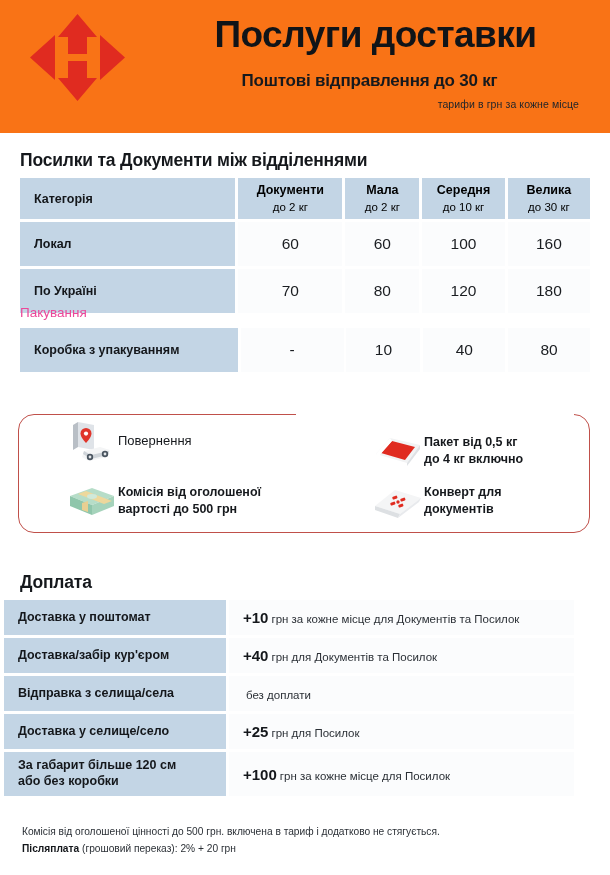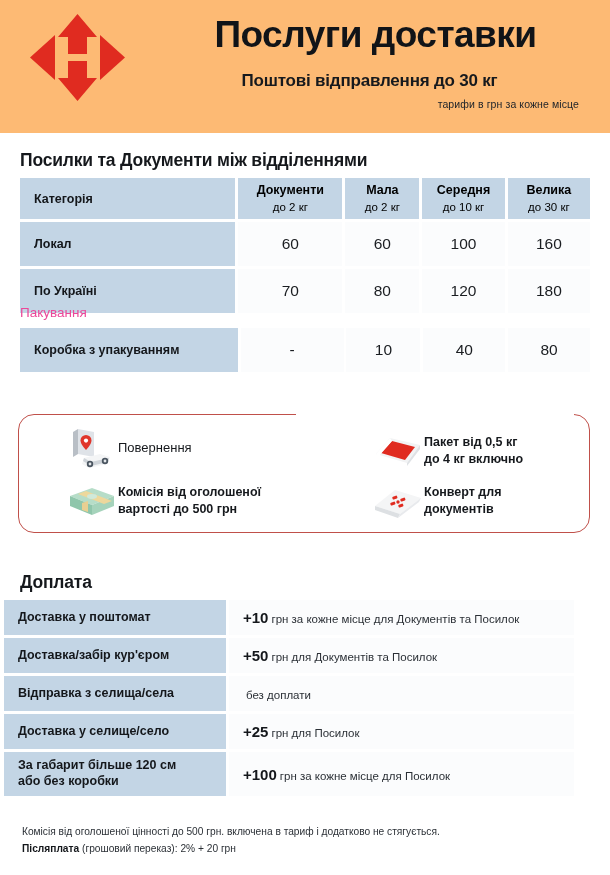--- a/index.html
+++ b/index.html
@@ -7,21 +7,21 @@
     width:610px;height:875px;
     background:#ffffff;
     font-family:"Liberation Sans","DejaVu Sans",sans-serif;
     color:#1c1c1c;
     overflow:hidden;
     position:relative;
   }
   
   .header{
     position:absolute;left:0;top:0;width:610px;height:133px;
-    background:#fdba74;
+    background:#f97316;
   }
   .logo{
     position:absolute;left:25px;top:10px;width:105px;height:95px;
   }
   .header-titles{
     position:absolute;left:160px;top:16px;width:435px;
     text-align:right;
   }
   .h-title{
     font-size:37px;font-weight:bold;letter-spacing:-0.5px;
@@ -223,21 +223,21 @@
     <td class="vsep"></td>
     <td class="c-val" style="width:84px">80</td>
   </tr>
 </tbody>
   </table>
 
 <div class="incl-wrap">
   <div class="incl-box"></div>
   <div class="incl-dash"></div>
 
-  <div class="incl-item" style="left:46px;top:23px;width:240px;">
+  <div class="incl-item" style="left:46px;top:16px;width:240px;">
     <span class="incl-ic">
       <svg viewBox="0 0 54 46" width="54" height="46">
         <g>
           <polygon points="14,4 30,7 30,32 14,29" fill="#dfe3e8"></polygon>
           <polygon points="14,4 9,7 9,32 14,29" fill="#b9bfc6"></polygon>
           <path d="M22 10 a5.5 5.5 0 0 1 5.5 5.5 c0 4-5.5 9.5-5.5 9.5 s-5.5-5.5-5.5-9.5 a5.5 5.5 0 0 1 5.5-5.5z" fill="#e0352b"></path>
           <circle cx="22" cy="15.6" r="2.1" fill="#ffffff"></circle>
           <path d="M20 33 l16-4 10 3 -3 7 -18 4 -7-4z" fill="#f4f5f6"></path>
           <path d="M20 33 l7 4 18-4 -1 4 -17 4 -8-5z" fill="#cfd4d9"></path>
           <circle cx="26" cy="39" r="3.2" fill="#4a5560"></circle>
@@ -316,21 +316,21 @@
     </td>
   </tr>
   <tr class="gap-row">
         <td colspan="3"></td>
       </tr>
 
   <tr>
     <td class="s-lbl" style="white-space:pre-line">Доставка/забір кур'єром</td>
     <td class="gap"></td>
     <td class="s-val">
-      <b>+50</b><span>грн для Документів та Посилок</span>
+      <b>+40</b><span>грн для Документів та Посилок</span>
     </td>
   </tr>
   <tr class="gap-row">
         <td colspan="3"></td>
       </tr>
 
   <tr>
     <td class="s-lbl" style="white-space:pre-line">Відправка з селища/села</td>
     <td class="gap"></td>
     <td class="s-val">

